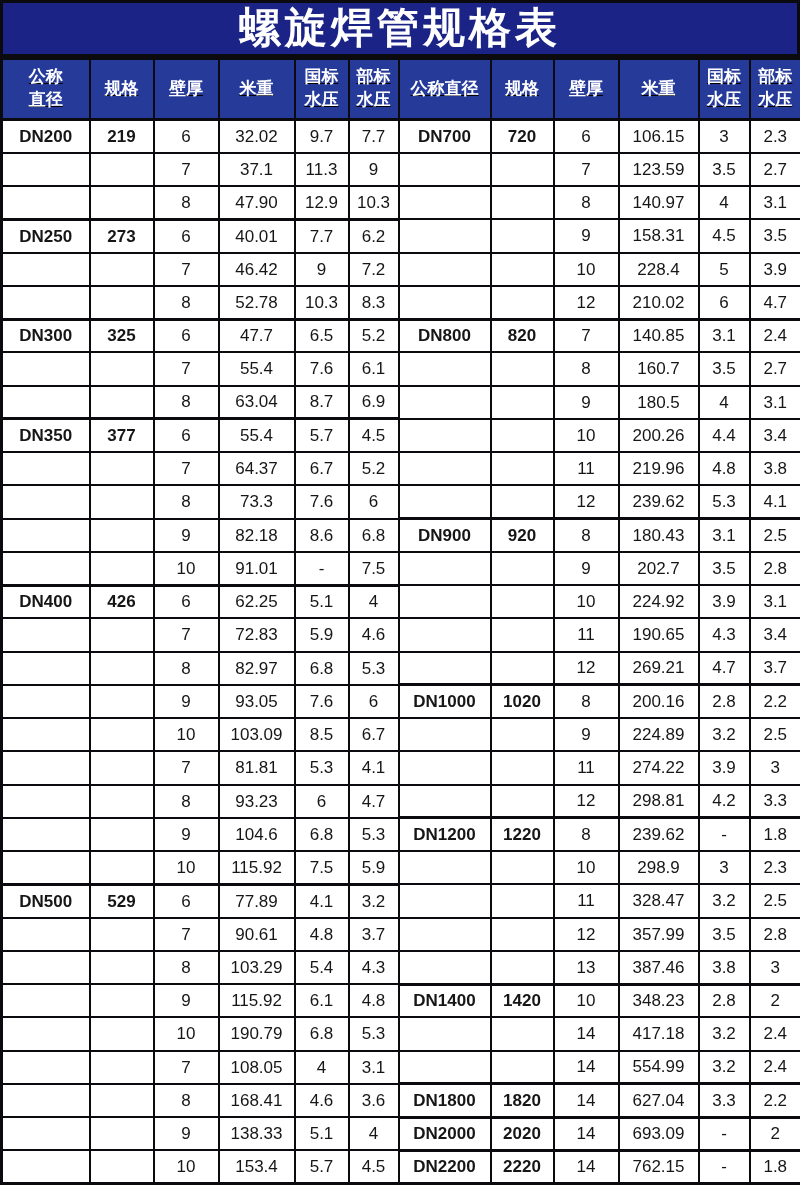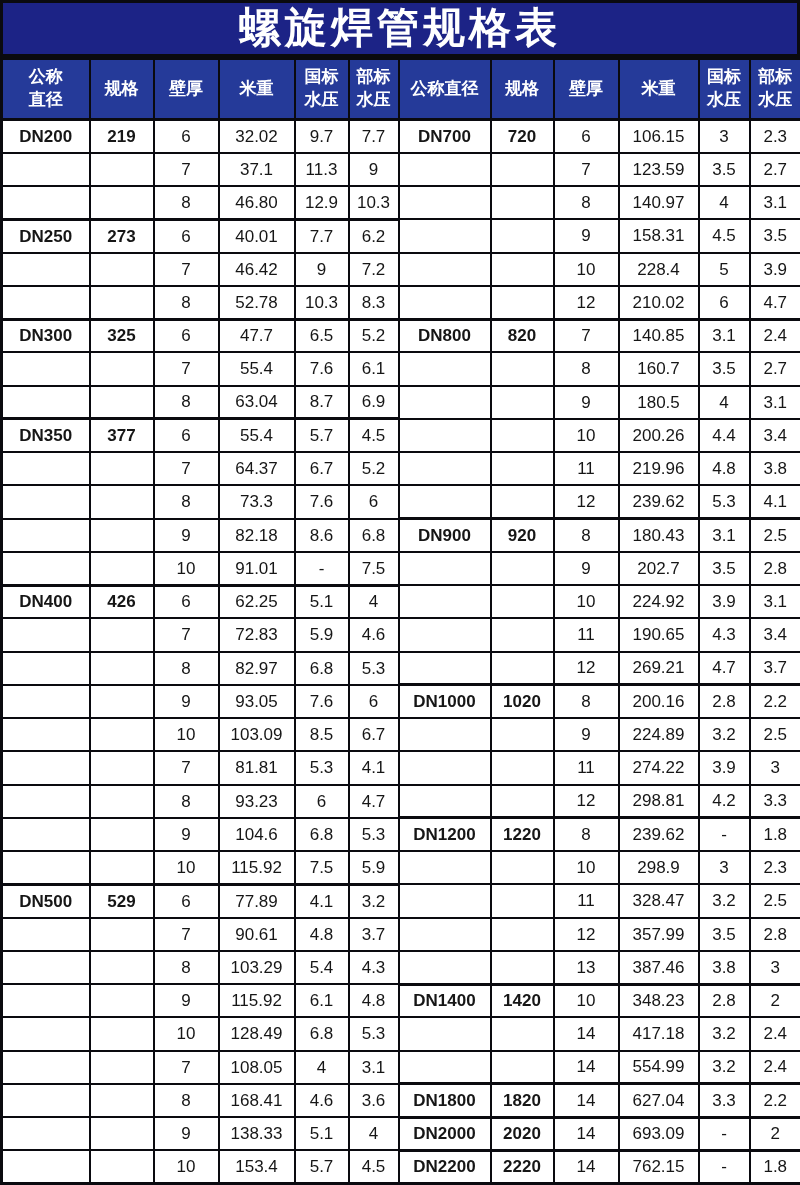--- a/index.html
+++ b/index.html
@@ -38,21 +38,21 @@
     border-collapse: collapse;
     table-layout: fixed;
     border: 3px solid var(--border-color);
   }
   table.spec th, table.spec td {
     border: 2px solid var(--border-color);
     text-align: center;
     vertical-align: middle;
     overflow: hidden;
   }
-  table.spec thead tr { height: 61px; }
+  table.spec thead tr { height: 61px; text-decoration: underline; }
   table.spec th {
     background: var(--header-bg);
     color: var(--header-text);
     font-size: 17px;
     font-weight: bold;
     white-space: pre-line;
     line-height: 1.35;
     border-bottom: 3px solid var(--border-color);
   }
   table.spec tbody tr { height: 31.3px; }
@@ -132,21 +132,21 @@
           <td class="bold"></td>
           <td>7</td>
           <td>123.59</td>
           <td>3.5</td>
           <td>2.7</td>
         </tr>
         <tr>
           <td class="bold"></td>
           <td class="bold"></td>
           <td>8</td>
-          <td>46.80</td>
+          <td>47.90</td>
           <td>12.9</td>
           <td>10.3</td>
           <td class="bold"></td>
           <td class="bold"></td>
           <td>8</td>
           <td>140.97</td>
           <td>4</td>
           <td>3.1</td>
         </tr>
         <tr>
@@ -482,21 +482,21 @@
           <td class="bold gs">1420</td>
           <td class="gs">10</td>
           <td class="gs">348.23</td>
           <td class="gs">2.8</td>
           <td class="gs">2</td>
         </tr>
         <tr>
           <td class="bold"></td>
           <td class="bold"></td>
           <td>10</td>
-          <td>128.49</td>
+          <td>190.79</td>
           <td>6.8</td>
           <td>5.3</td>
           <td class="bold"></td>
           <td class="bold"></td>
           <td>14</td>
           <td>417.18</td>
           <td>3.2</td>
           <td>2.4</td>
         </tr>
         <tr>

